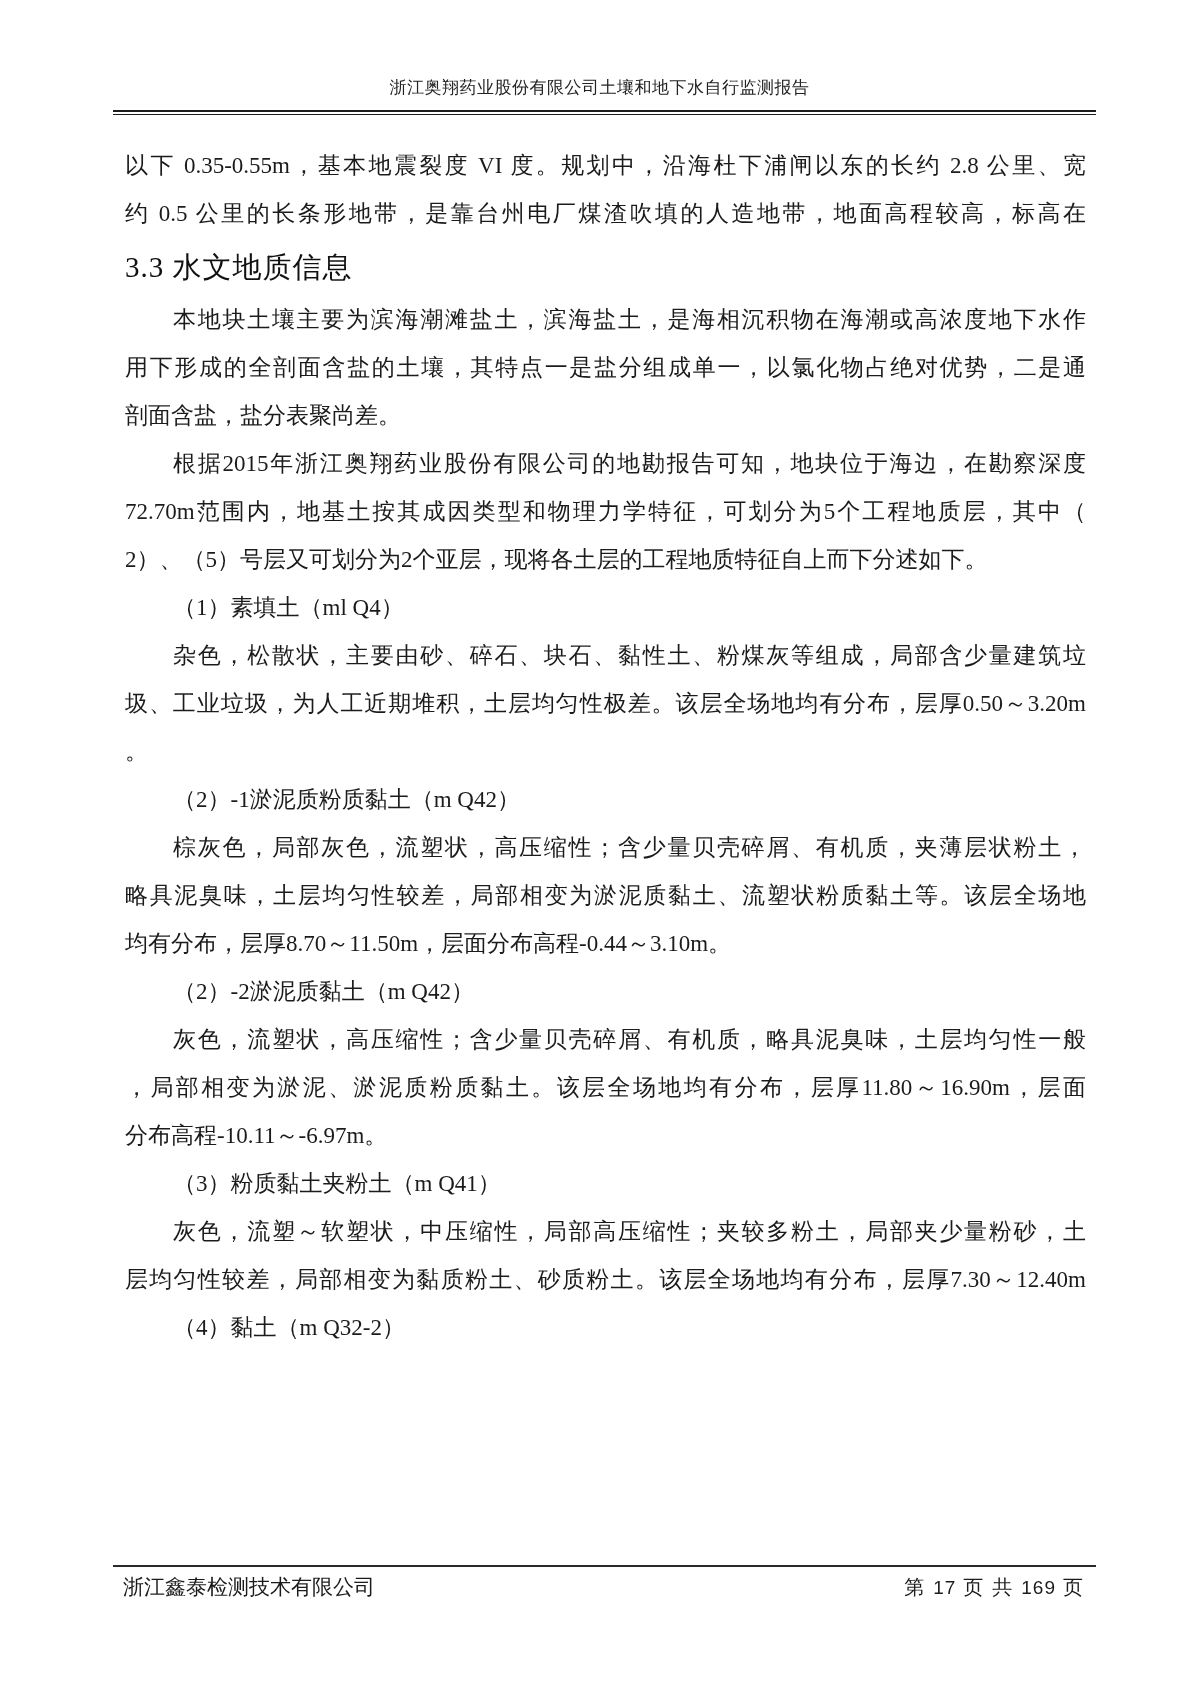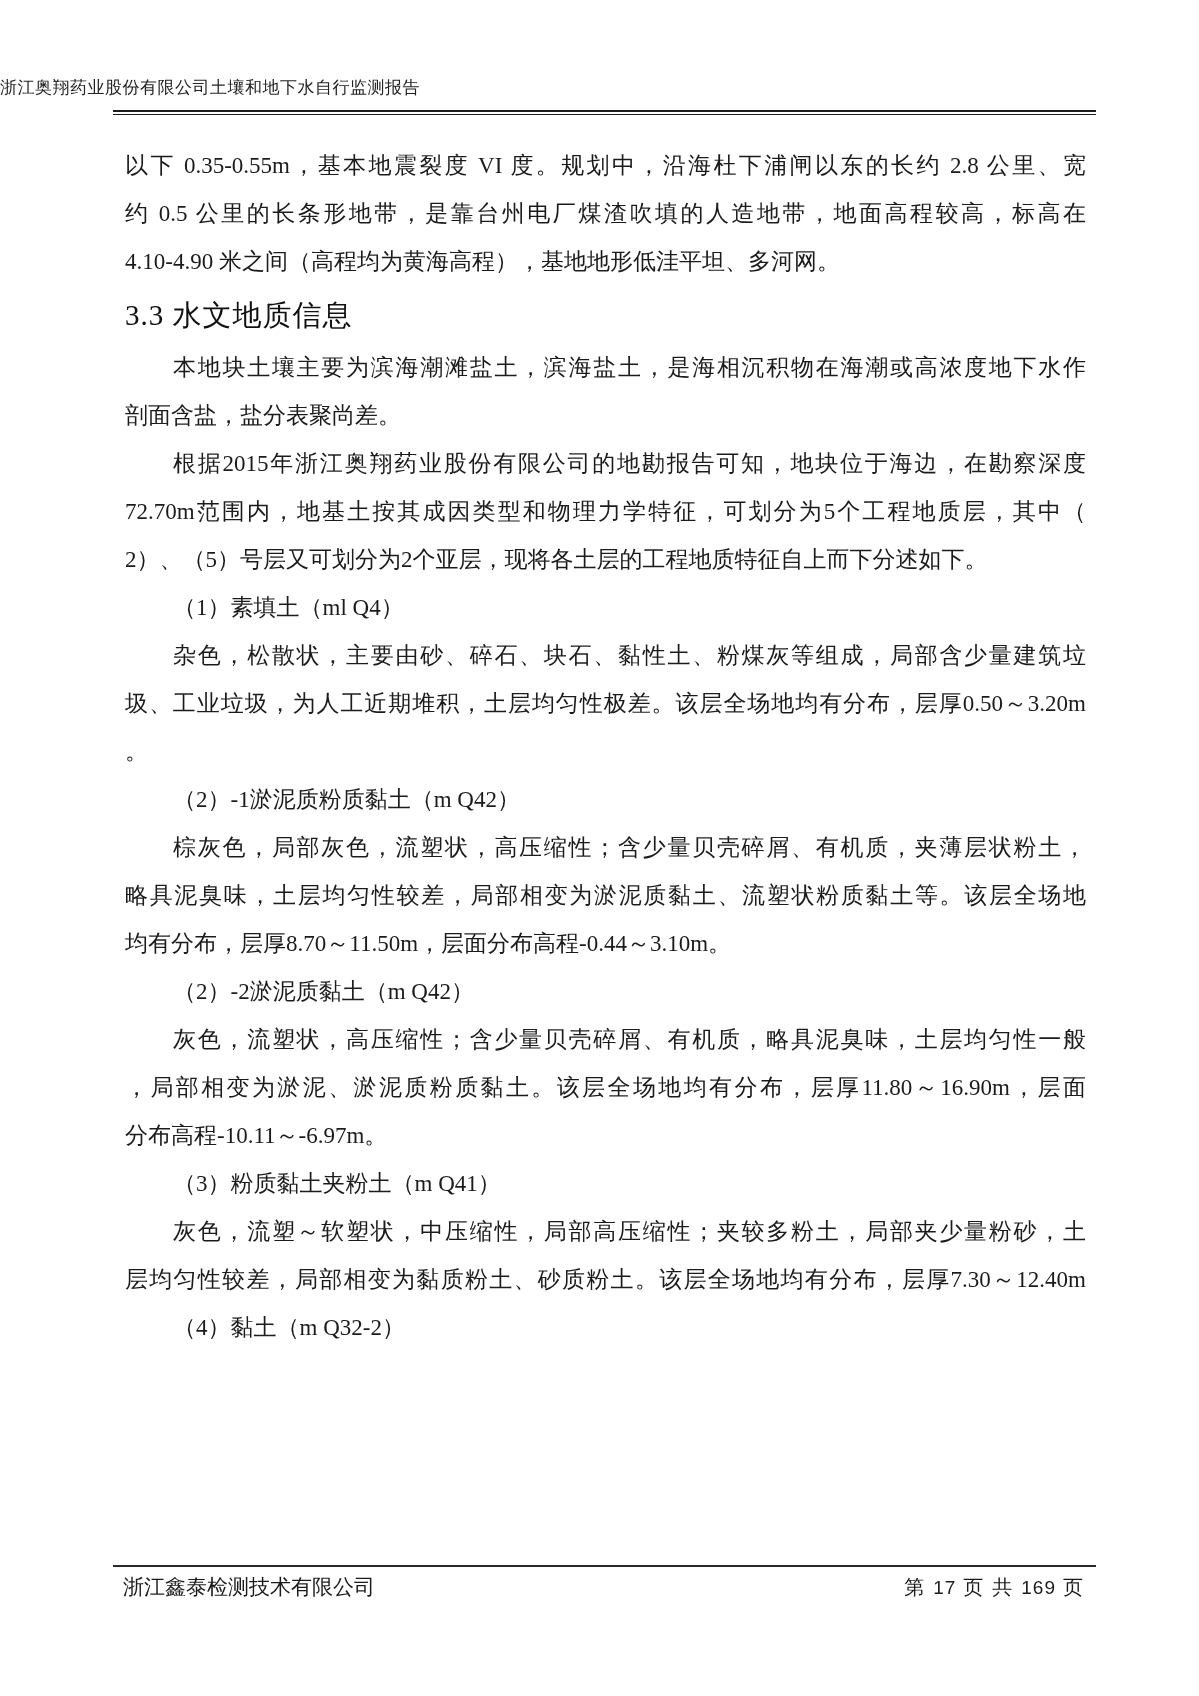--- a/index.html
+++ b/index.html
@@ -8,21 +8,21 @@
     width:1199px;height:1696px;
     background:#ffffff;
     margin:0 auto;
     font-family:"Liberation Serif","DejaVu Serif",serif;
     color:#1b1b1b;
     overflow:hidden;
   }
   
   .hdr-title{
     position:absolute;top:77px;left:0;width:100%;
-    font-size:17px;line-height:21px;
+    text-align:center;font-size:17px;line-height:21px;
     letter-spacing:.5px;color:#222;
   }
   .hdr-rule{
     position:absolute;top:110px;left:113px;width:983px;height:2px;
     border-top:2px solid #1c1c1c;border-bottom:1px solid #1c1c1c;
   }
   
   .doc-body{
     position:absolute;top:142px;left:125px;width:961px;
     font-size:23px;
@@ -54,25 +54,25 @@
 
 <div class="page">
 
   <div class="hdr-title">浙江奥翔药业股份有限公司土壤和地下水自行监测报告</div>
   <div class="hdr-rule"></div>
 
   <div class="doc-body">
 
     <div class="ln j">以下 0.35-0.55m，基本地震裂度 VI 度。规划中，沿海杜下浦闸以东的长约 2.8 公里、宽</div>
     <div class="ln j">约 0.5 公里的长条形地带，是靠台州电厂煤渣吹填的人造地带，地面高程较高，标高在</div>
-    <div class="ln">4.10-4.90 米之间（高程均为黄海高程），基地地形低洼平坦、多河网。</div>
 
     <div class="sec-h">3.3 水文地质信息</div>
 
     <div class="ln j ind">本地块土壤主要为滨海潮滩盐土，滨海盐土，是海相沉积物在海潮或高浓度地下水作</div>
+    <div class="ln j">用下形成的全剖面含盐的土壤，其特点一是盐分组成单一，以氯化物占绝对优势，二是通</div>
     <div class="ln">剖面含盐，盐分表聚尚差。</div>
 
     <div class="ln j ind">根据2015年浙江奥翔药业股份有限公司的地勘报告可知，地块位于海边，在勘察深度</div>
     <div class="ln j">72.70m范围内，地基土按其成因类型和物理力学特征，可划分为5个工程地质层，其中（</div>
     <div class="ln">2）、（5）号层又可划分为2个亚层，现将各土层的工程地质特征自上而下分述如下。</div>
 
     <div class="ln ind">（1）素填土（ml Q4）</div>
     <div class="ln j ind">杂色，松散状，主要由砂、碎石、块石、黏性土、粉煤灰等组成，局部含少量建筑垃</div>
     <div class="ln j">圾、工业垃圾，为人工近期堆积，土层均匀性极差。该层全场地均有分布，层厚0.50～3.20m</div>
     <div class="ln">。</div>

